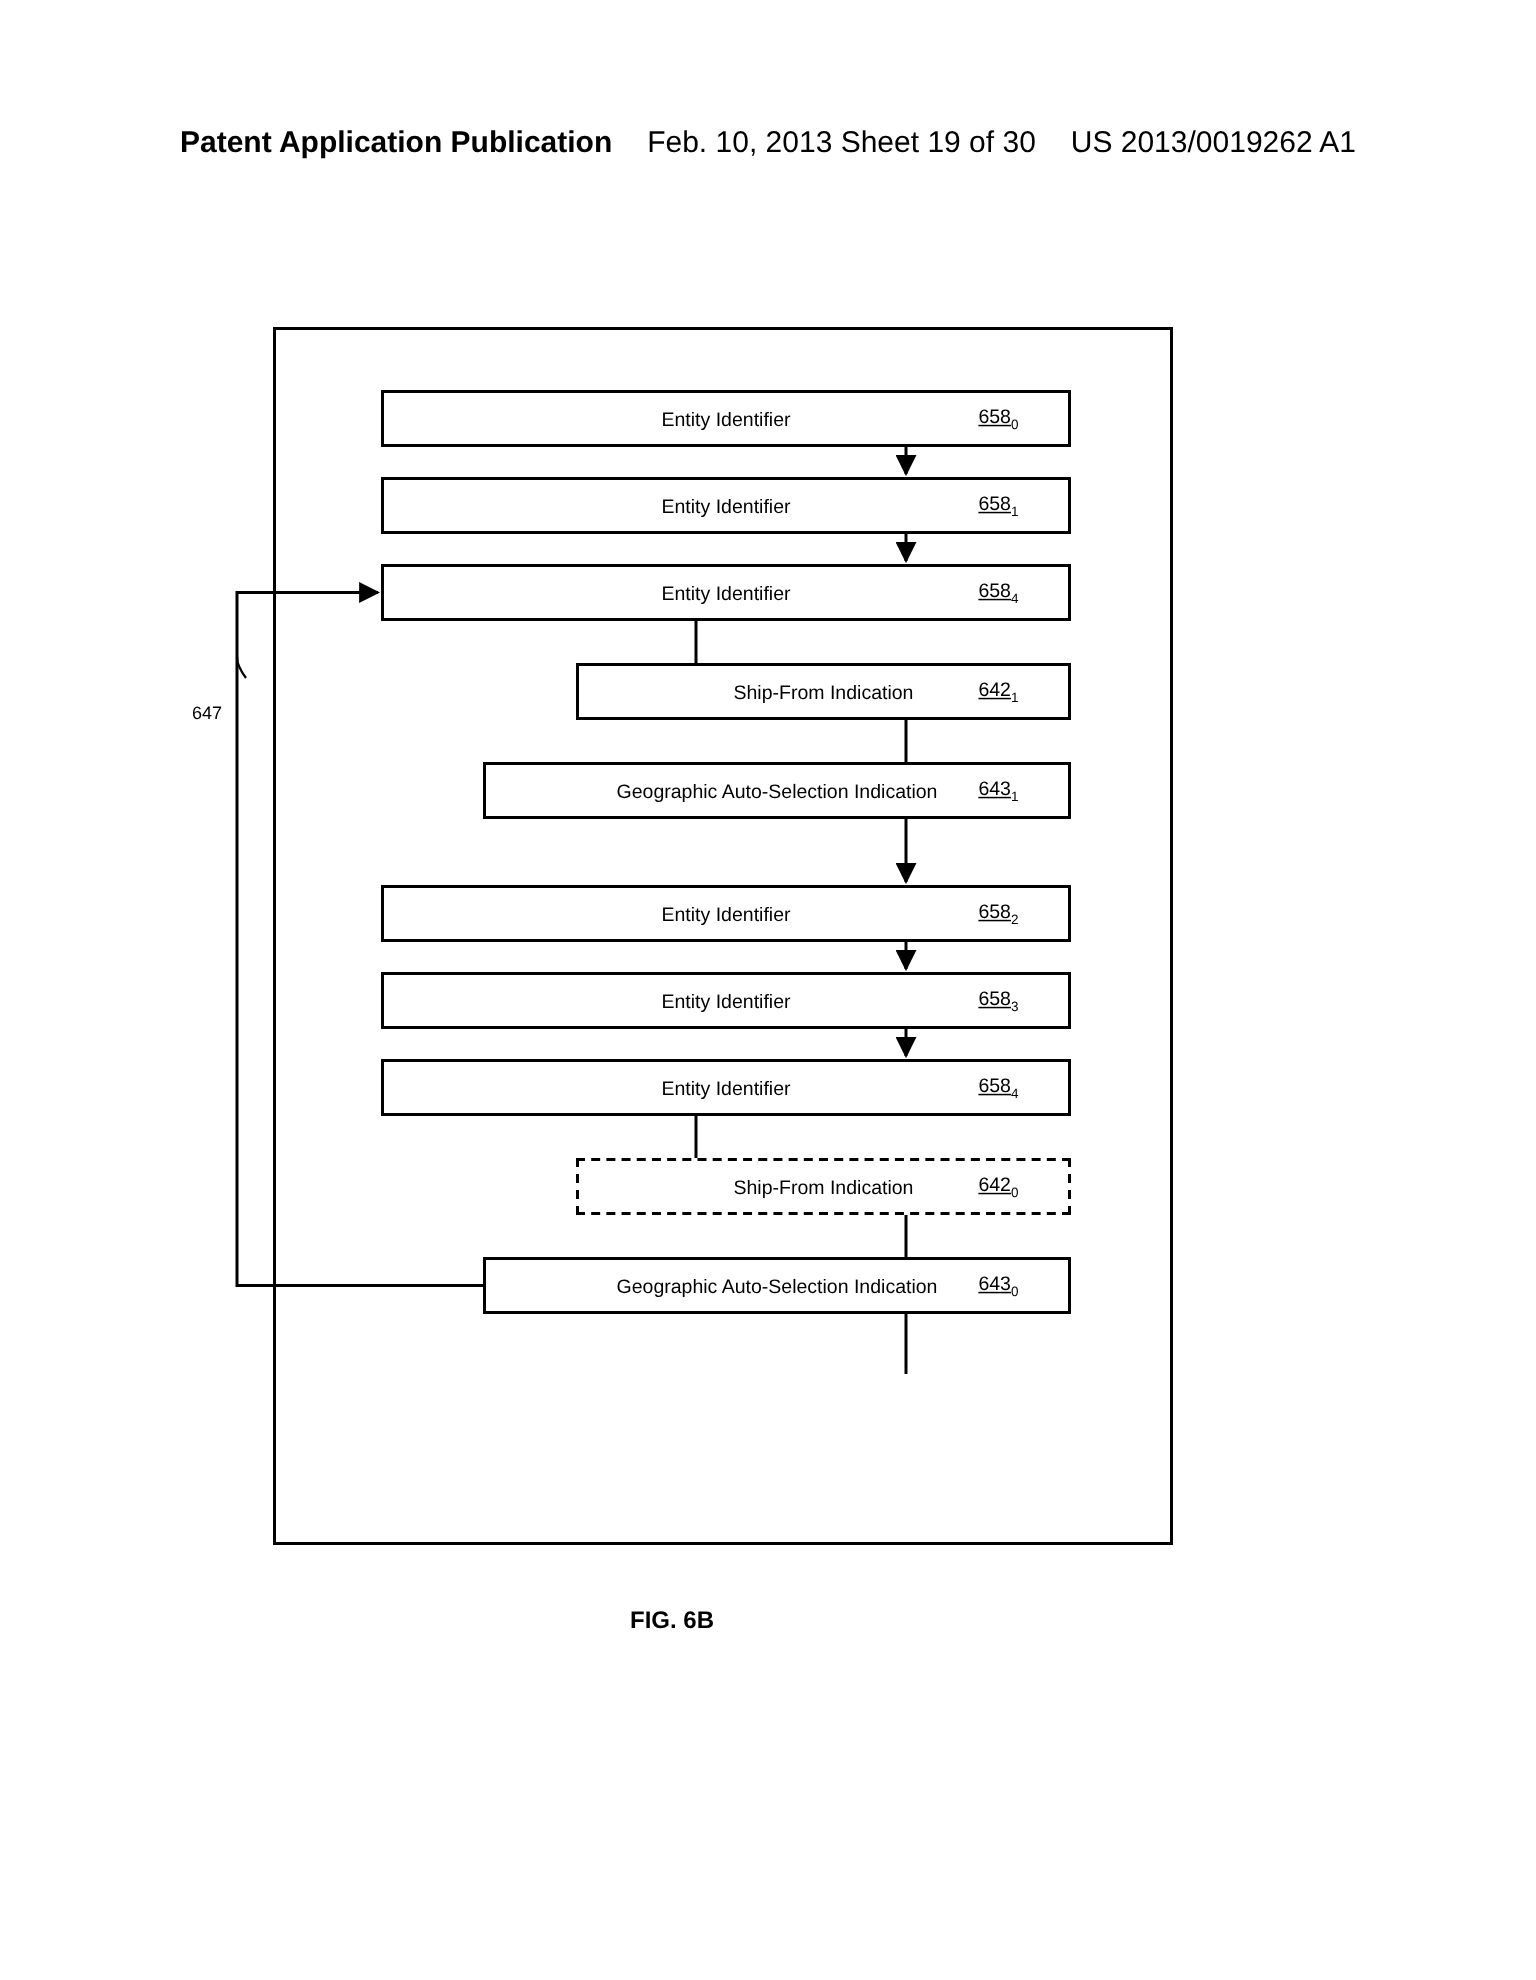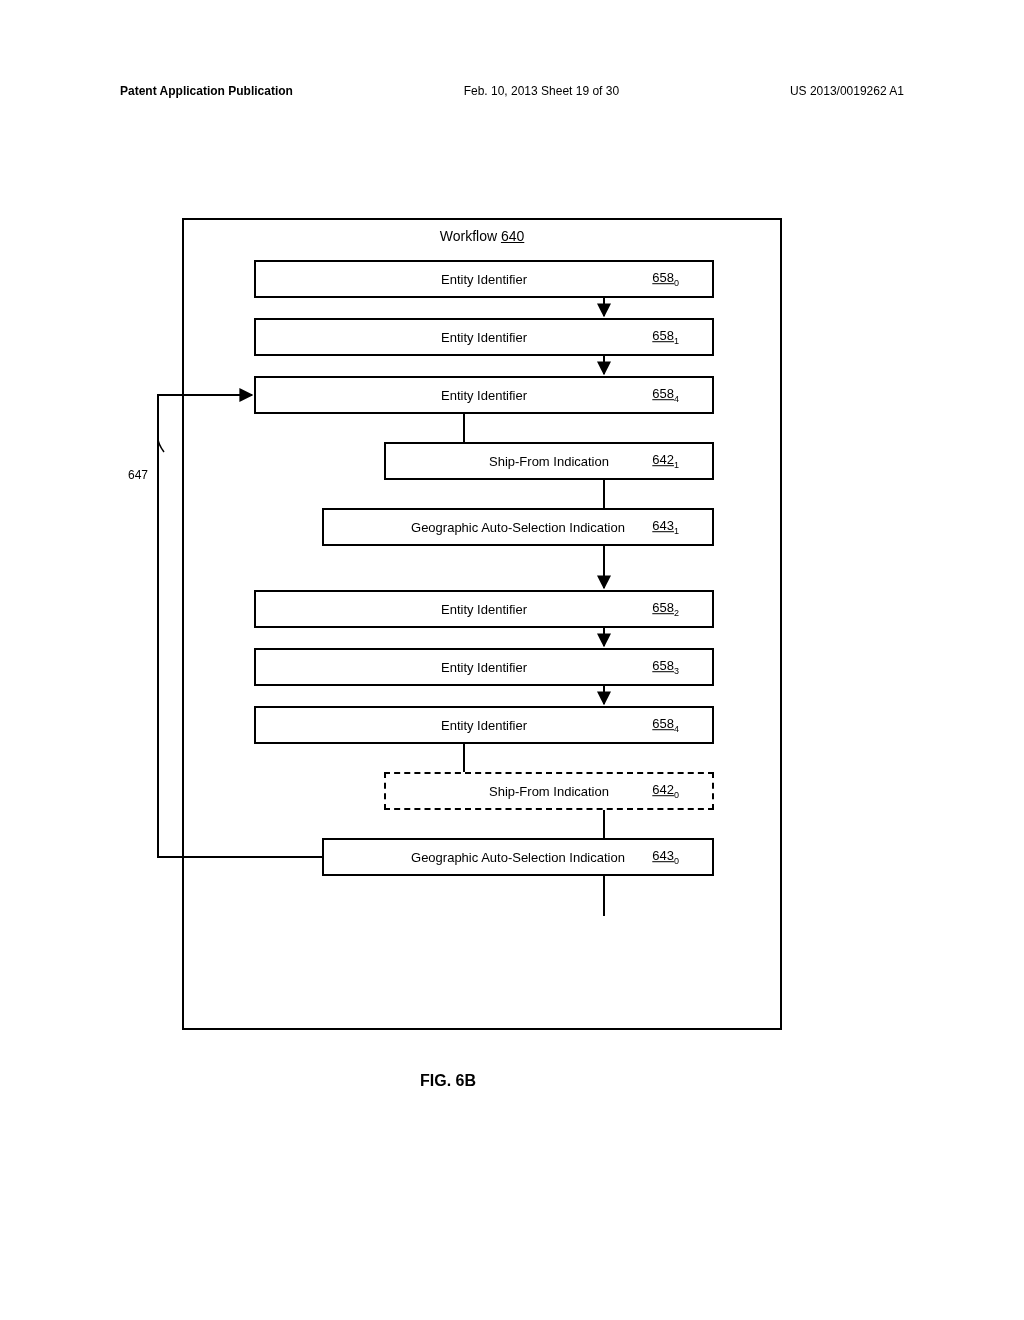--- a/index.html
+++ b/index.html
@@ -8,21 +8,21 @@
     height: 1320px;
     font-family: Arial, Helvetica, sans-serif;
     background: #fff;
     color: #000;
     position: relative;
   }
   .header {
     display: flex;
     justify-content: space-between;
     padding: 84px 120px 0 120px;
-    font-size: 12px;
+    font-size: 20px;
   }
   .header .pub { font-weight: bold; }
   .header .date { }
   .header .num { }
 
   .diagram-wrap {
     position: absolute;
     left: 182px;
     top: 218px;
     width: 600px;
@@ -108,24 +108,20 @@
 <body>
 
 <div class="header">
   <span class="pub">Patent Application Publication</span>
   <span class="date">Feb. 10, 2013  Sheet 19 of 30</span>
   <span class="num">US 2013/0019262 A1</span>
 </div>
 
 <div class="diagram-wrap">
 
-  <div class="workflow-title">
-    <span>Workflow</span>
-    <span class="refnum">640</span>
-  </div>
 
   <div class="blk b-658-0">
     <span class="lbl">Entity Identifier</span>
     <span class="rn"><span class="base">658</span><span class="sub">0</span></span>
   </div>
 
   <div class="blk b-658-1">
     <span class="lbl">Entity Identifier</span>
     <span class="rn"><span class="base">658</span><span class="sub">1</span></span>
   </div>

